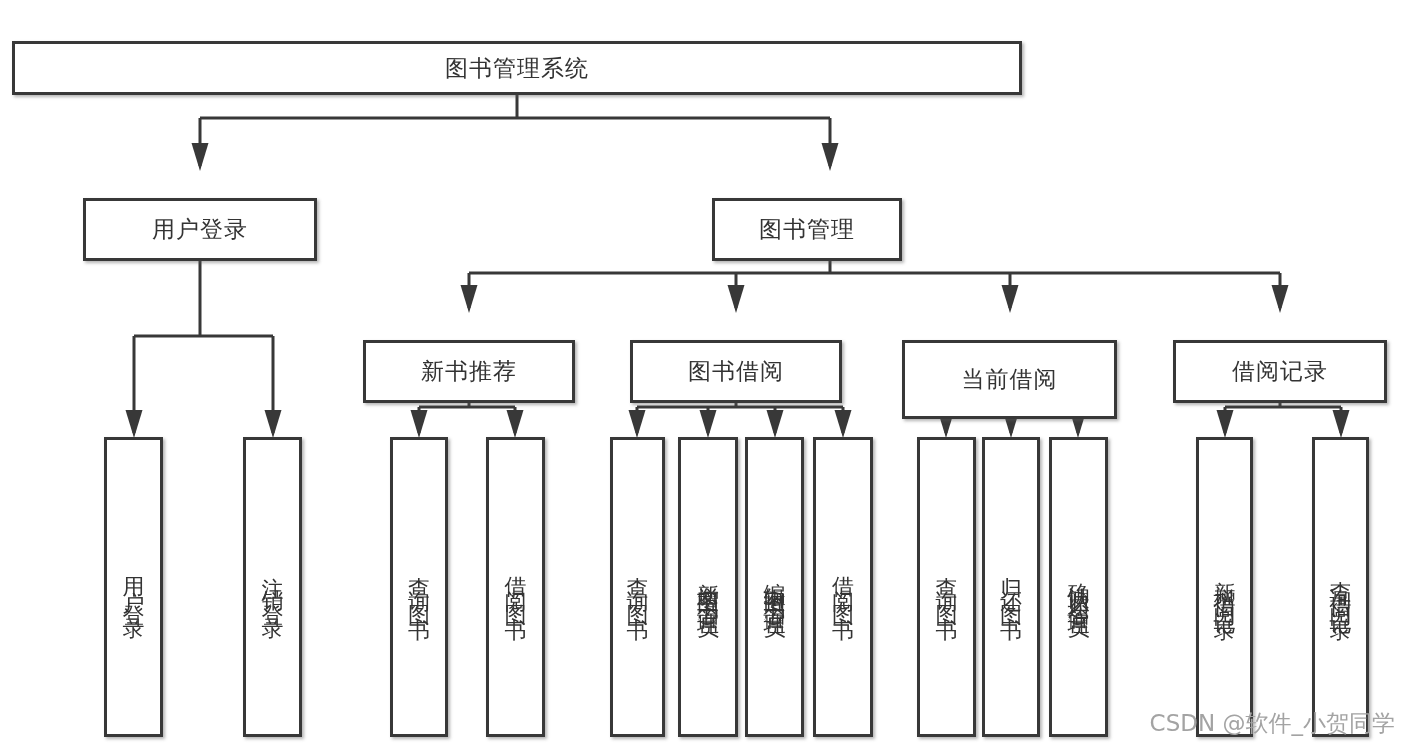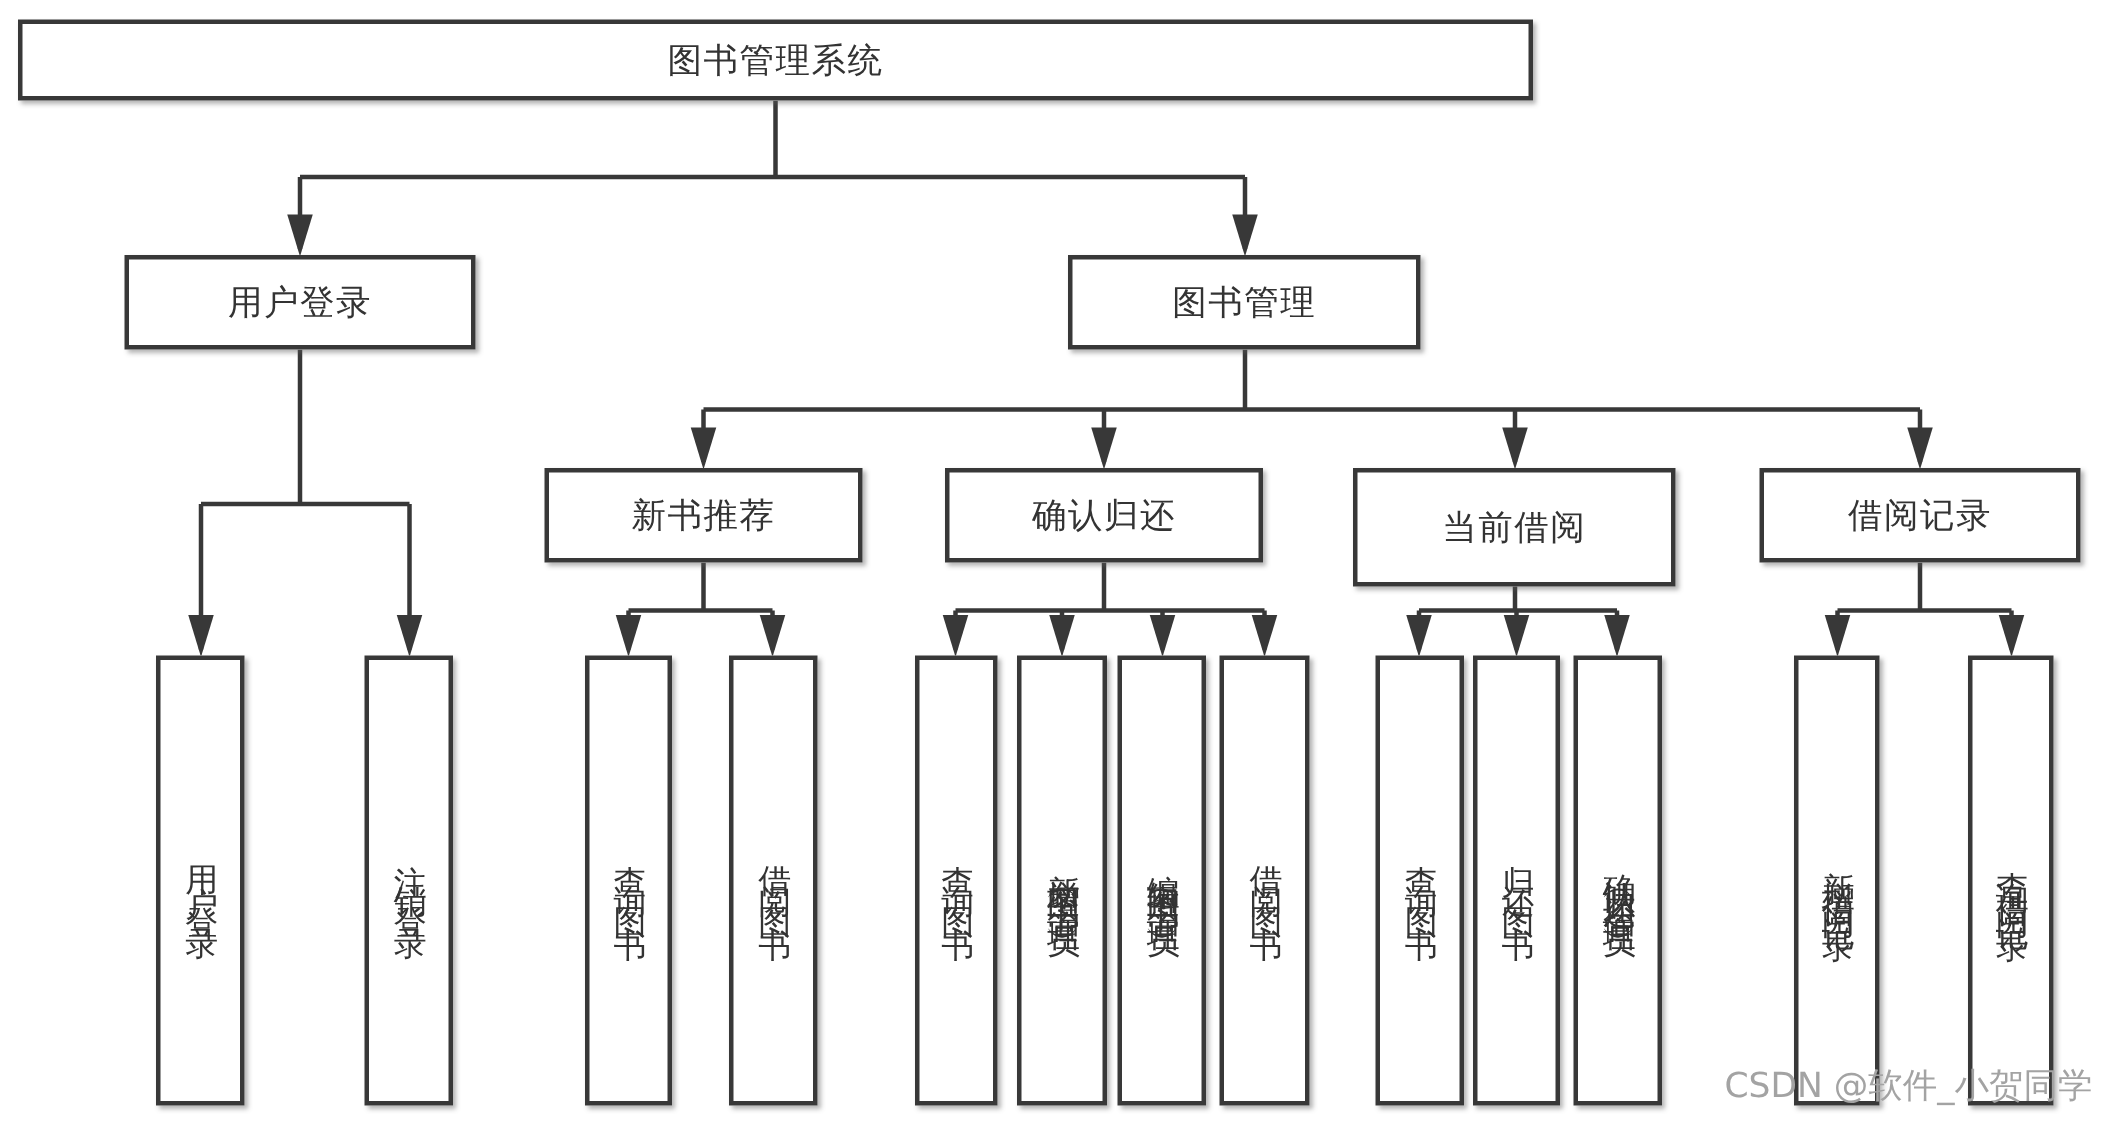--- a/index.html
+++ b/index.html
@@ -21,21 +21,21 @@
   svg.connectors polygon{fill:var(--line);}
   .box{
     position:absolute;
     box-sizing:border-box;
     background:#ffffff;
     border:3px solid var(--line);
     box-shadow:2px 2px 3px rgba(90,90,90,.45);
     display:flex;align-items:center;justify-content:center;
     color:var(--text);
   }
-  .hbox{font-size:23px;letter-spacing:1px;white-space:nowrap;}
+  .hbox{font-size:23px;letter-spacing:1px;white-space:nowrap;margin-top:28px;}
   .vbox span{
     writing-mode:vertical-rl;
     text-orientation:mixed;
     font-size:22px;
     line-height:1;
     color:var(--text);
   }
   .ls-lg span{letter-spacing:14px;}
   .ls-md span{letter-spacing:8px;}
   .ls-sm span{letter-spacing:5px;}
@@ -110,29 +110,29 @@
       </g>
   </svg>
 
   <div class="box hbox" style="left:12px;top:13px;width:1010px;height:54px">
     <span>图书管理系统</span>
   </div>
 
   <div class="box hbox" style="left:83px;top:170px;width:234px;height:63px">
     <span>用户登录</span>
   </div>
-  <div class="box hbox" style="left:712px;top:170px;width:235px;height:63px">
+  <div class="box hbox" style="left:712px;top:170px;width:190px;height:63px">
     <span>图书管理</span>
   </div>
 
   <div class="box hbox" style="left:363px;top:312px;width:212px;height:63px">
     <span>新书推荐</span>
   </div>
   <div class="box hbox" style="left:630px;top:312px;width:212px;height:63px">
-    <span>确认归还</span>
+    <span>图书借阅</span>
   </div>
   <div class="box hbox" style="left:902px;top:312px;width:215px;height:79px">
     <span>当前借阅</span>
   </div>
   <div class="box hbox" style="left:1173px;top:312px;width:214px;height:63px">
     <span>借阅记录</span>
   </div>
 
   <div class="box vbox ls-lg" style="left:104px;top:437px;width:59px;height:300px">
     <span>用户登录</span>

